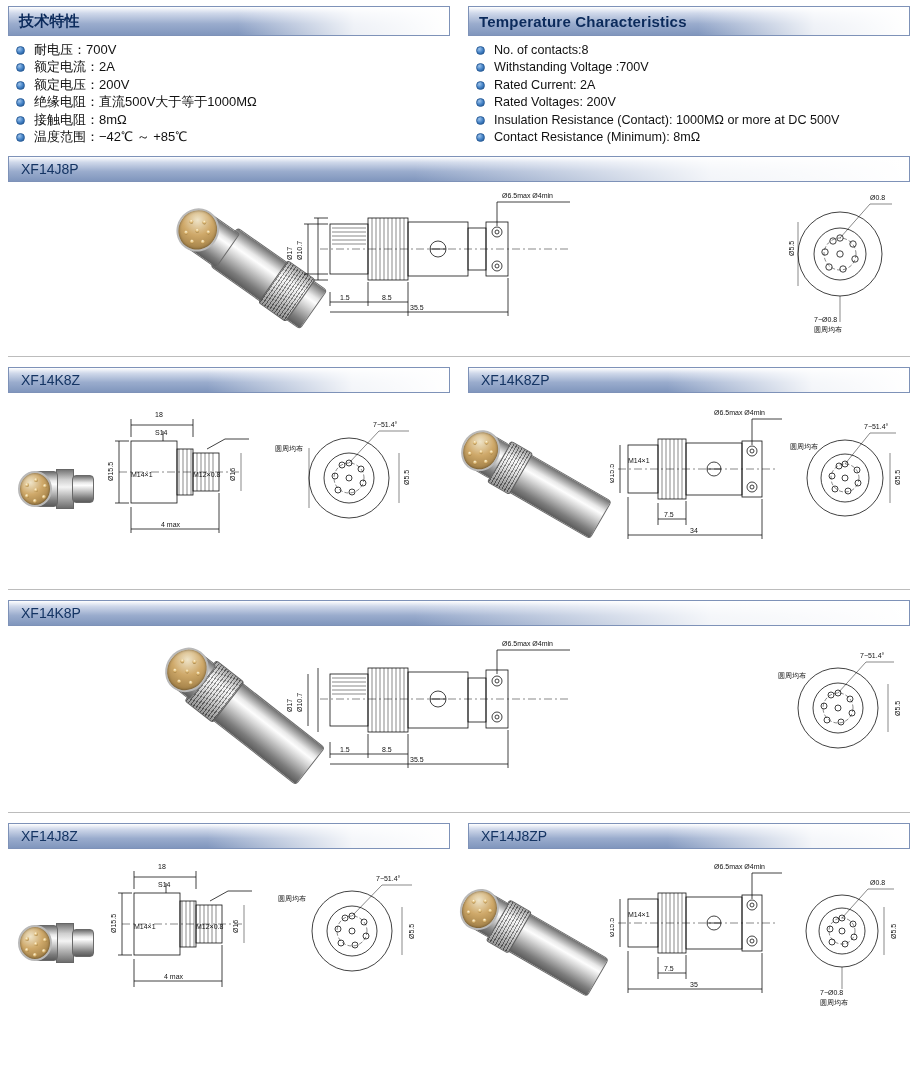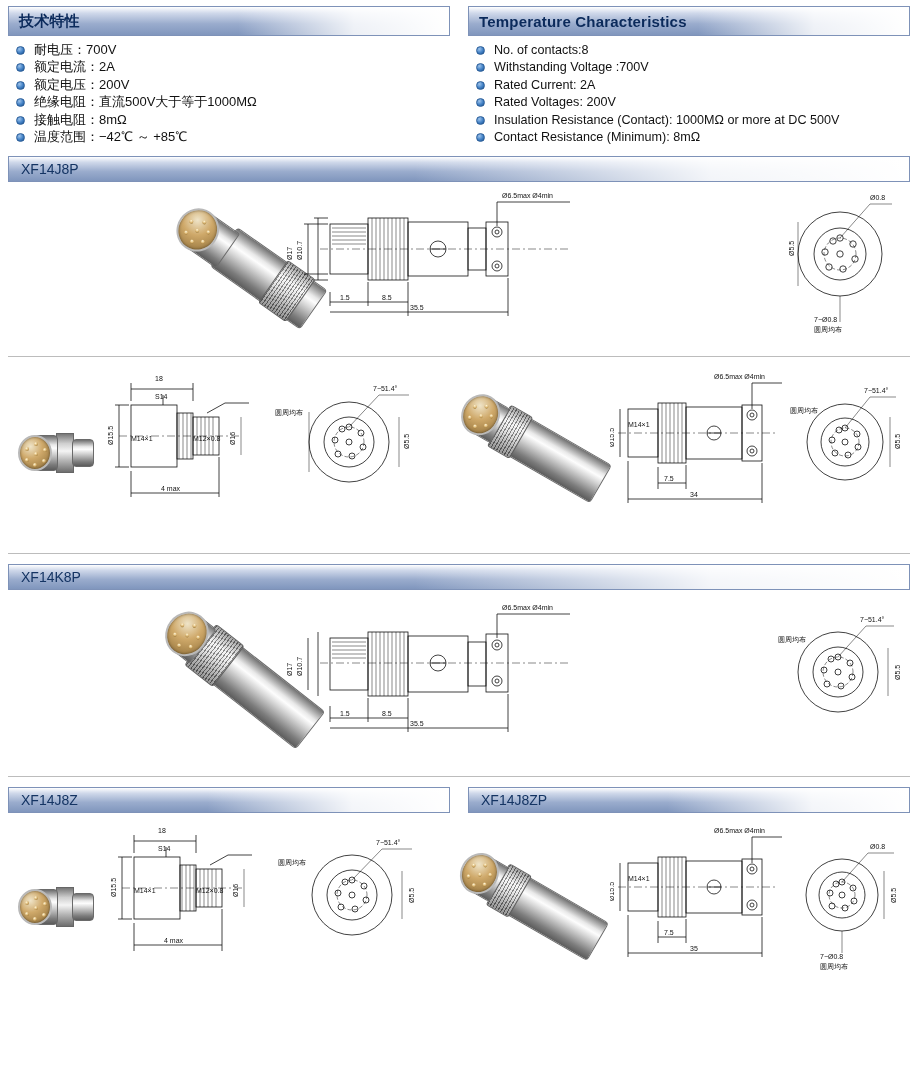--- a/index.html
+++ b/index.html
@@ -315,20 +315,28 @@
           <text class="tiny2" x="24" y="74" transform="rotate(-90 24 74)">Ø5.5</text>
           <text class="tiny2" x="44" y="140">7−Ø0.8</text>
           <text class="tiny2" x="44" y="150">圆周均布</text>
         </svg>
       </div>
     </div>
     <hr class="hr">
   </div>
 
   <div class="section">
+    <div class="half-bars">
+      <div class="section-bar">
+        <span class="label">XF14K8Z</span>
+      </div>
+      <div class="section-bar">
+        <span class="label">XF14K8ZP</span>
+      </div>
+    </div>
 
     <div class="content" style="height:190px;">
 
       <div class="photo" style="width:90px;height:190px;">
         <div class="conn" style="position:absolute;left:8px;top:68px;width:80px;height:56px;">
           <div class="hexnut" style="left:40px;top:8px;width:18px;height:40px;"></div>
           <div class="barrel" style="left:56px;top:14px;width:22px;height:28px;"></div>
           <div class="barrel" style="left:18px;top:10px;width:24px;height:36px;"></div>
           <div class="face" style="left:2px;top:10px;width:34px;height:36px;">
             <span class="pin" style="left:14px;top:5px;"></span>

